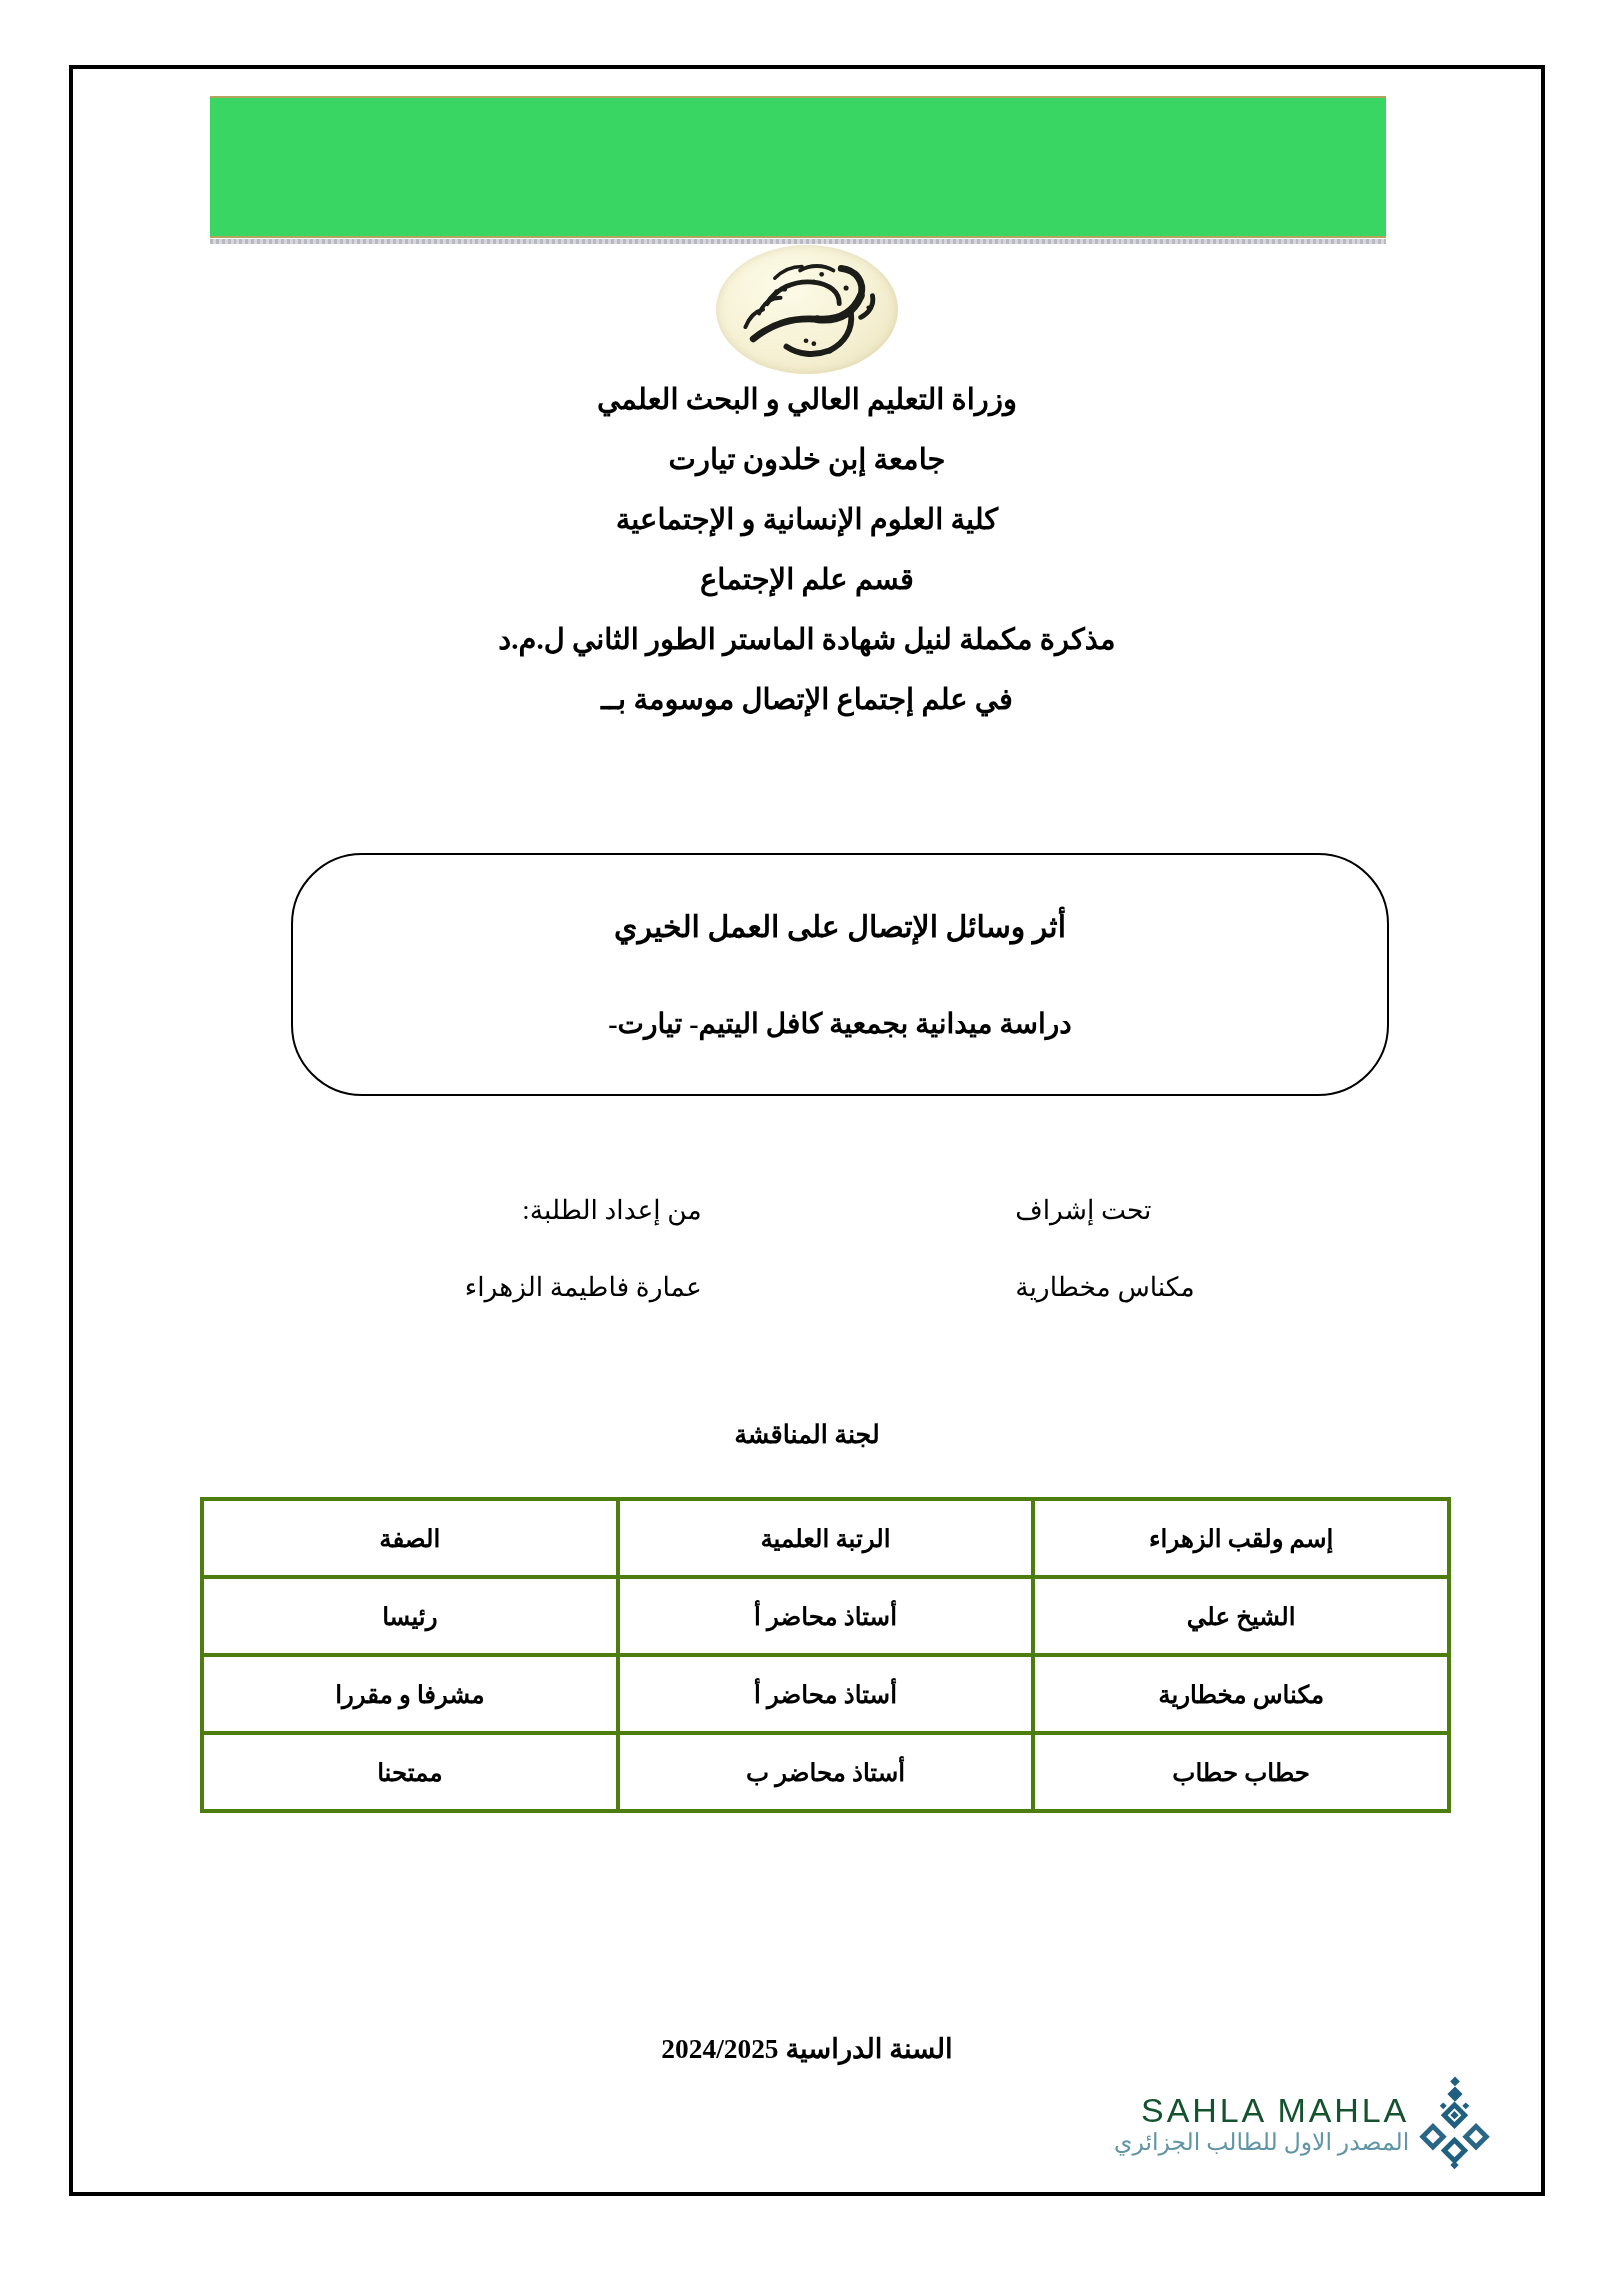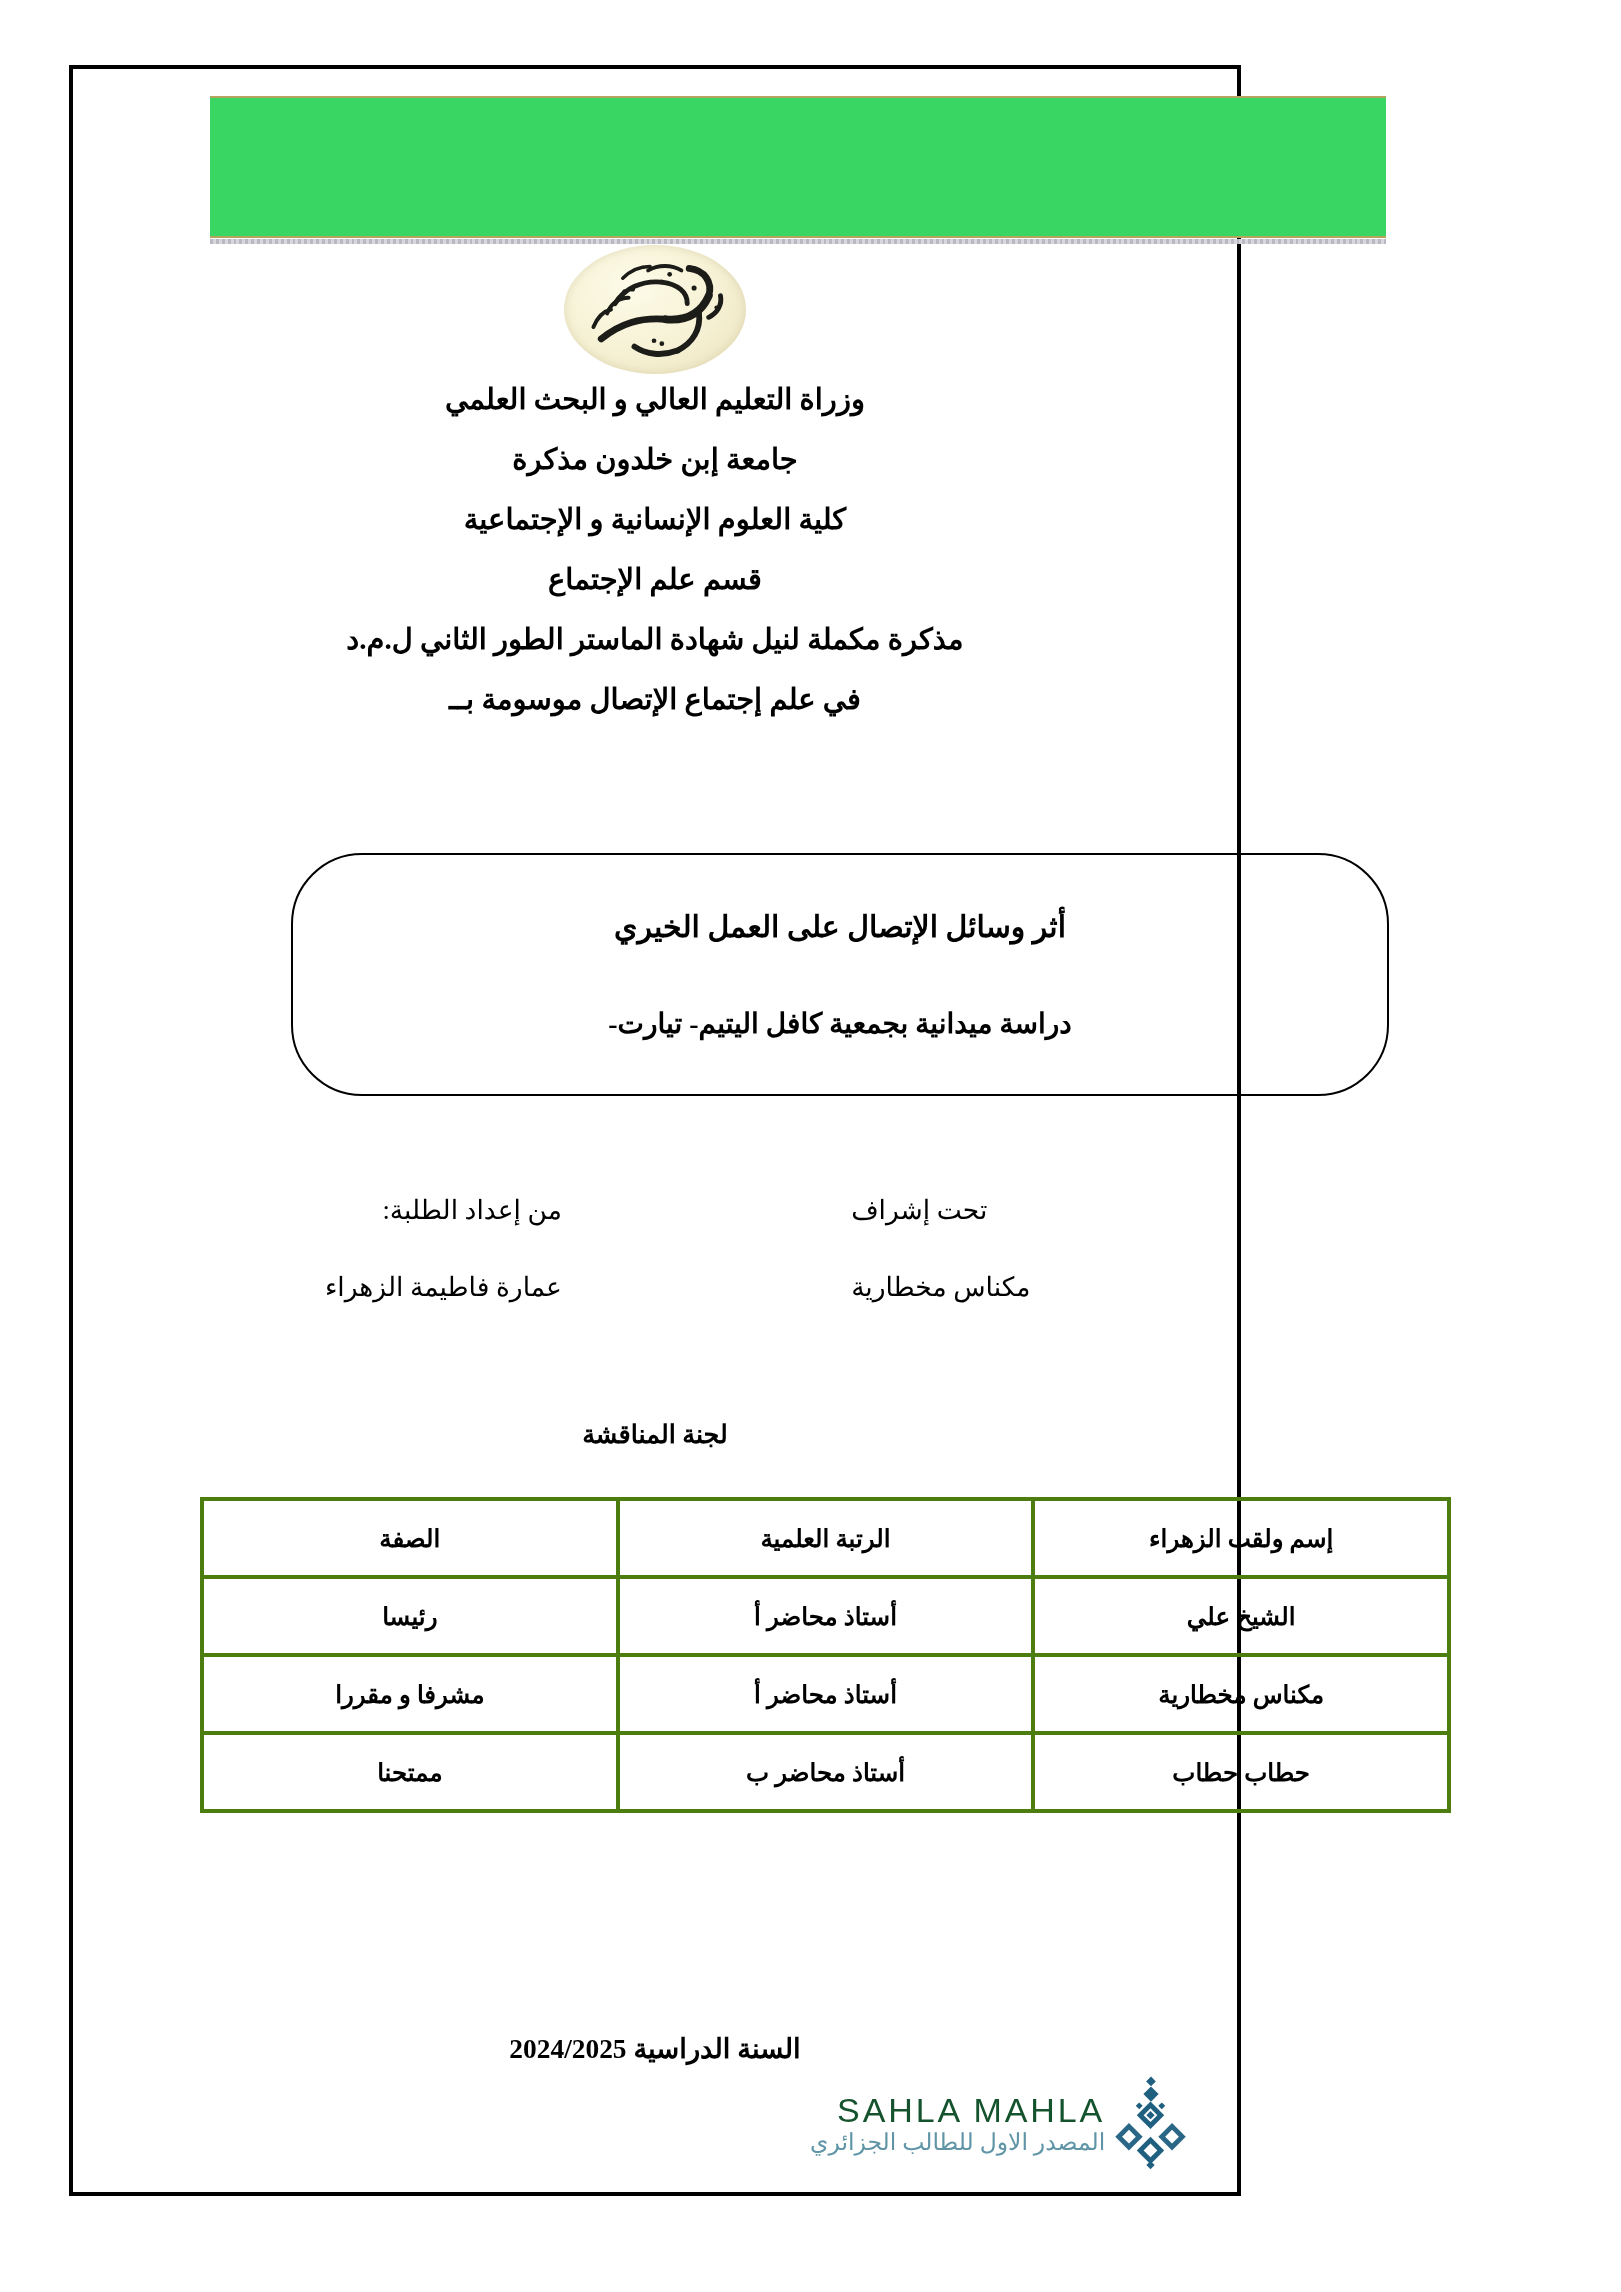--- a/index.html
+++ b/index.html
@@ -14,21 +14,21 @@
     position: relative;
     font-family: "Liberation Serif", "DejaVu Serif", serif;
     overflow: hidden;
   }
 
   
   .page-frame {
     position: absolute;
     left: 69px;
     top: 65px;
-    width: 1172px;
+    width: 1476px;
     height: 2131px;
     border: 4.9px solid #000000;
     box-sizing: border-box;
     background: #ffffff;
   }
 
   
   .banner-block {
     position: absolute;
     left: 137px;
@@ -244,21 +244,21 @@
           <circle cx="100" cy="101" r="2.4"></circle>
           <circle cx="52" cy="86" r="2.2"></circle>
           <circle cx="156" cy="64" r="2.2"></circle>
         </g>
       </svg>
     </div>
   </div>
 
   <div class="header-lines">
     <p class="hline">وزراة التعليم العالي و البحث العلمي</p>
-    <p class="hline">جامعة إبن خلدون مذكرة</p>
+    <p class="hline">جامعة إبن خلدون تيارت</p>
     <p class="hline">كلية العلوم الإنسانية و الإجتماعية</p>
     <p class="hline">قسم علم الإجتماع</p>
     <p class="hline">مذكرة مكملة لنيل شهادة الماستر الطور الثاني ل.م.د</p>
     <p class="hline">في علم إجتماع الإتصال موسومة بــ</p>
   </div>
 
   <div class="title-box">
     <div class="title-main">أثر وسائل الإتصال على العمل الخيري</div>
     <div class="title-sub">دراسة ميدانية بجمعية كافل اليتيم- تيارت-</div>
   </div>

